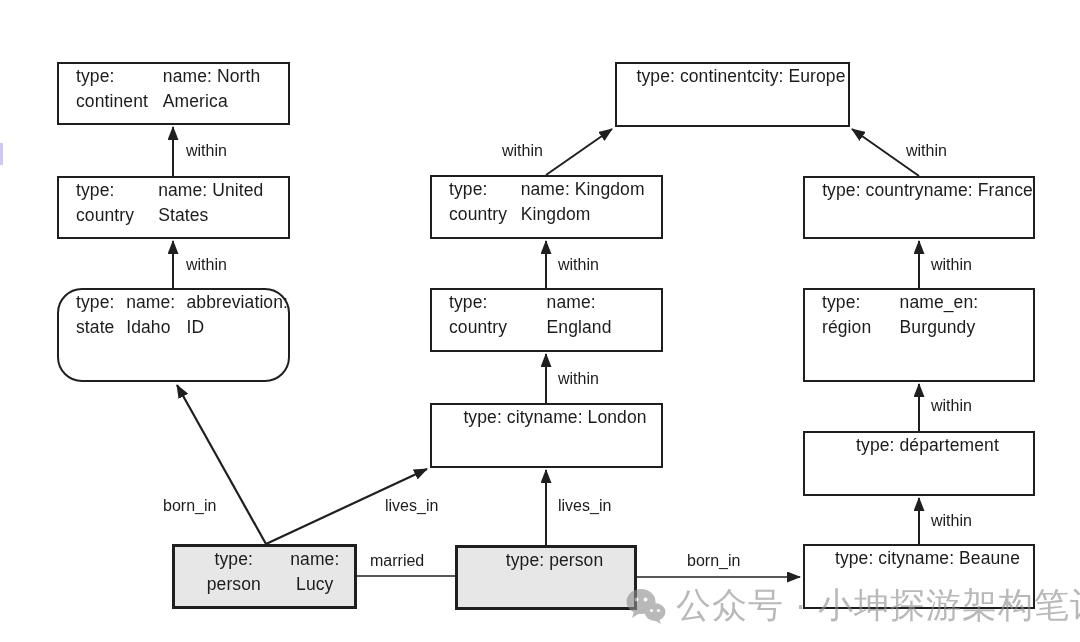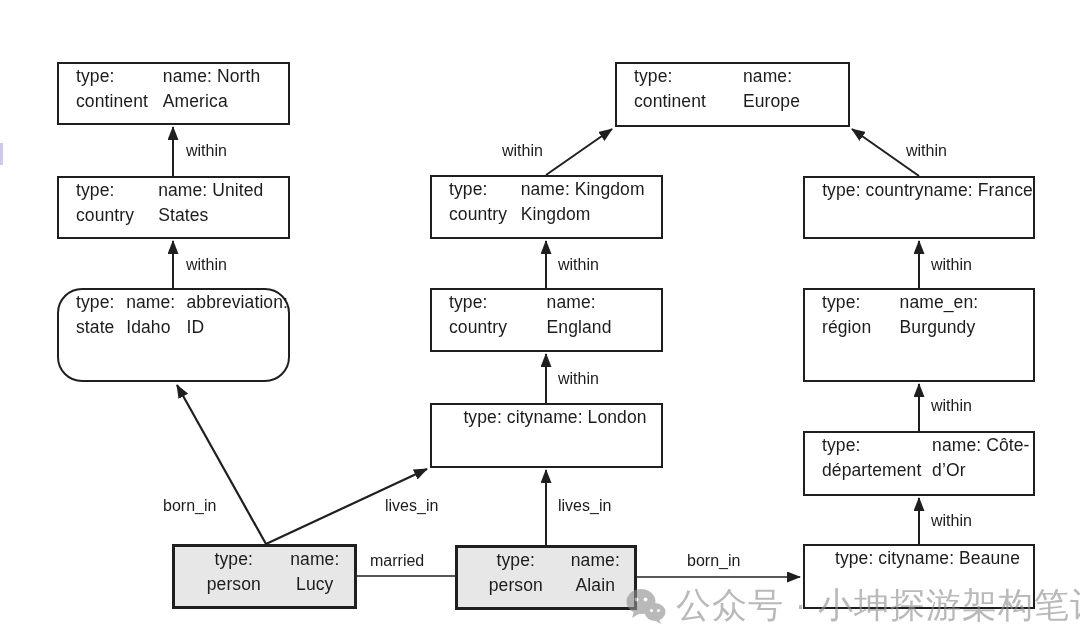--- a/index.html
+++ b/index.html
@@ -81,21 +81,21 @@
       </g>
   </svg>
 
   <div id="node-layer">
       <div class="node place" style="left: 57px; top: 62px; width: 233px; height: 63px;">
         <div>type: continent</div>
         <div>name: North America</div>
       </div>
       <div class="node place" style="left: 615px; top: 62px; width: 235px; height: 65px;">
         <div>type: continent</div>
-        <div>name: Europe</div>
+        <div>city: Europe</div>
       </div>
       <div class="node place" style="left: 57px; top: 176px; width: 233px; height: 63px;">
         <div>type: country</div>
         <div>name: United States</div>
       </div>
       <div class="node place" style="left: 430px; top: 175px; width: 233px; height: 64px;">
         <div>type: country</div>
         <div>name: Kingdom Kingdom</div>
       </div>
       <div class="node place" style="left: 803px; top: 176px; width: 232px; height: 63px;">
@@ -114,33 +114,31 @@
       <div class="node place" style="left: 803px; top: 288px; width: 232px; height: 94px;">
         <div>type: région</div>
         <div>name_en: Burgundy</div>
       </div>
       <div class="node place" style="left: 430px; top: 403px; width: 233px; height: 65px;">
         <div>type: city</div>
         <div>name: London</div>
       </div>
       <div class="node place" style="left: 803px; top: 431px; width: 232px; height: 65px;">
         <div>type: département</div>
-        <div>name: Côte-d’Or</div>
       </div>
       <div class="node place" style="left: 803px; top: 544px; width: 232px; height: 65px;">
         <div>type: city</div>
         <div>name: Beaune</div>
       </div>
       <div class="node person" style="left: 172px; top: 544px; width: 185px; height: 65px;">
         <div>type: person</div>
         <div>name: Lucy</div>
       </div>
       <div class="node person" style="left: 455px; top: 545px; width: 182px; height: 65px;">
         <div>type: person</div>
-        <div>name: Alain</div>
       </div>
     </div>
   <div id="label-layer">
       <div class="edge-label" style="left: 186px; top: 141px;">within</div>
       <div class="edge-label" style="left: 186px; top: 255px;">within</div>
       <div class="edge-label" style="left: 502px; top: 141px;">within</div>
       <div class="edge-label" style="left: 906px; top: 141px;">within</div>
       <div class="edge-label" style="left: 558px; top: 255px;">within</div>
       <div class="edge-label" style="left: 558px; top: 369px;">within</div>
       <div class="edge-label" style="left: 931px; top: 255px;">within</div>

